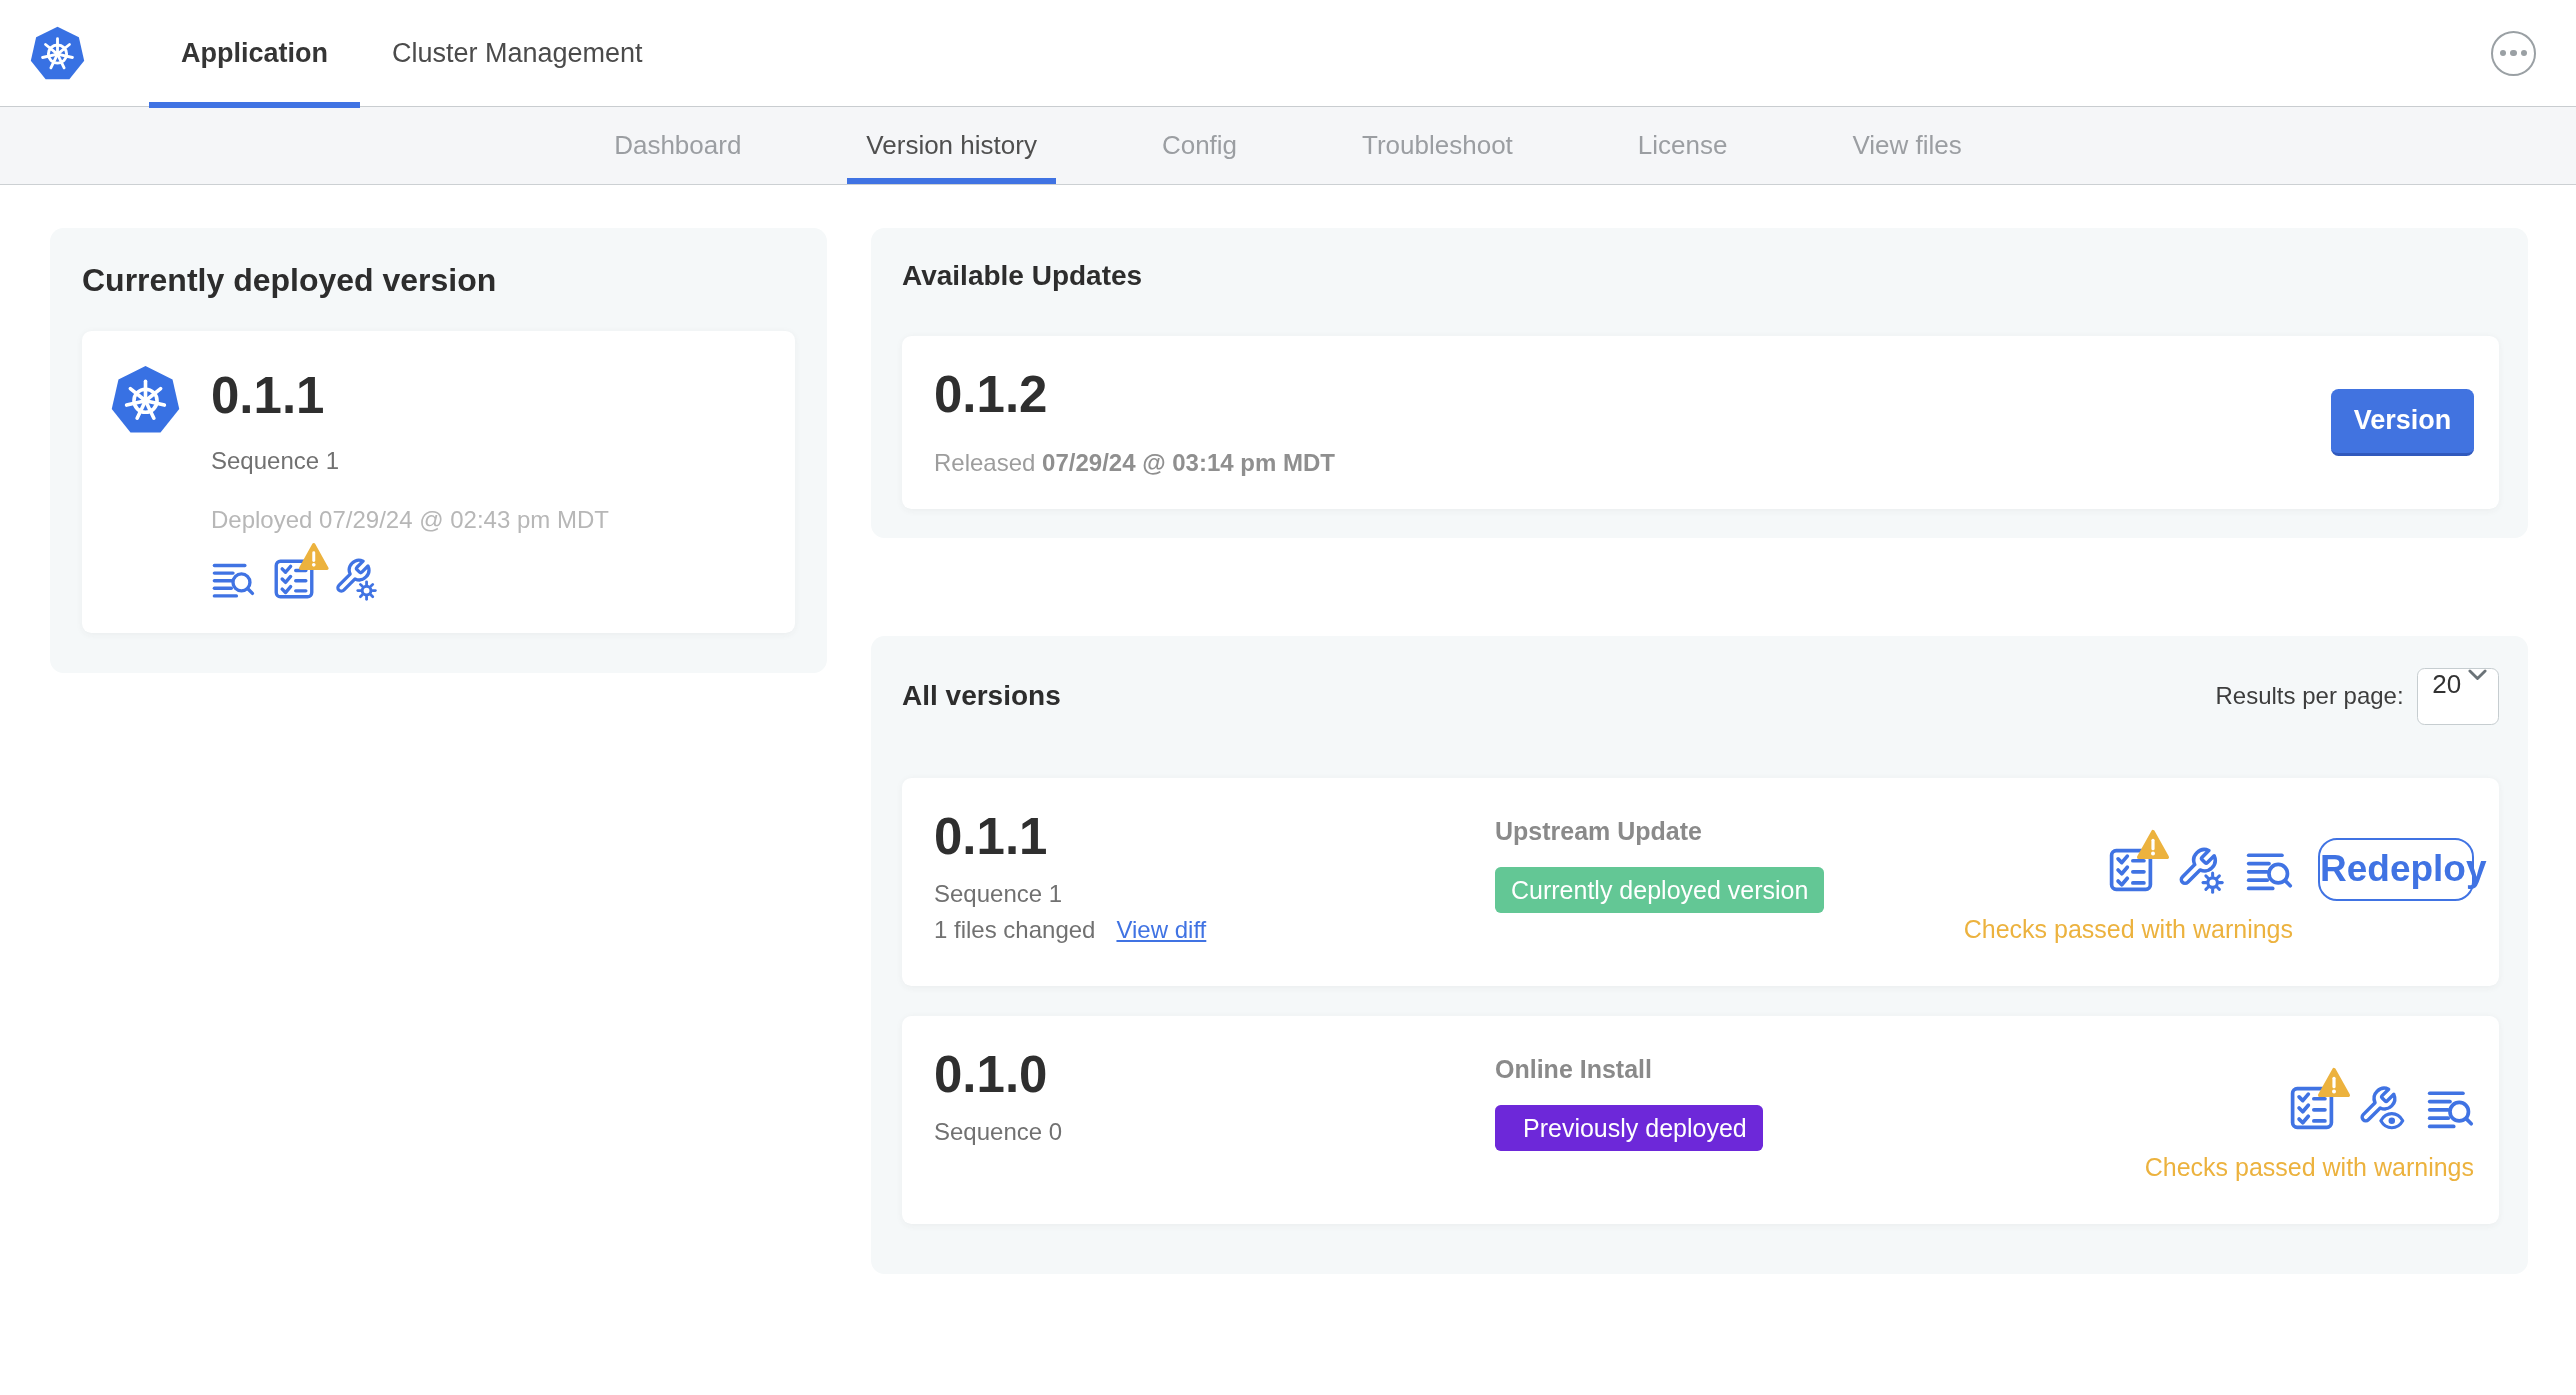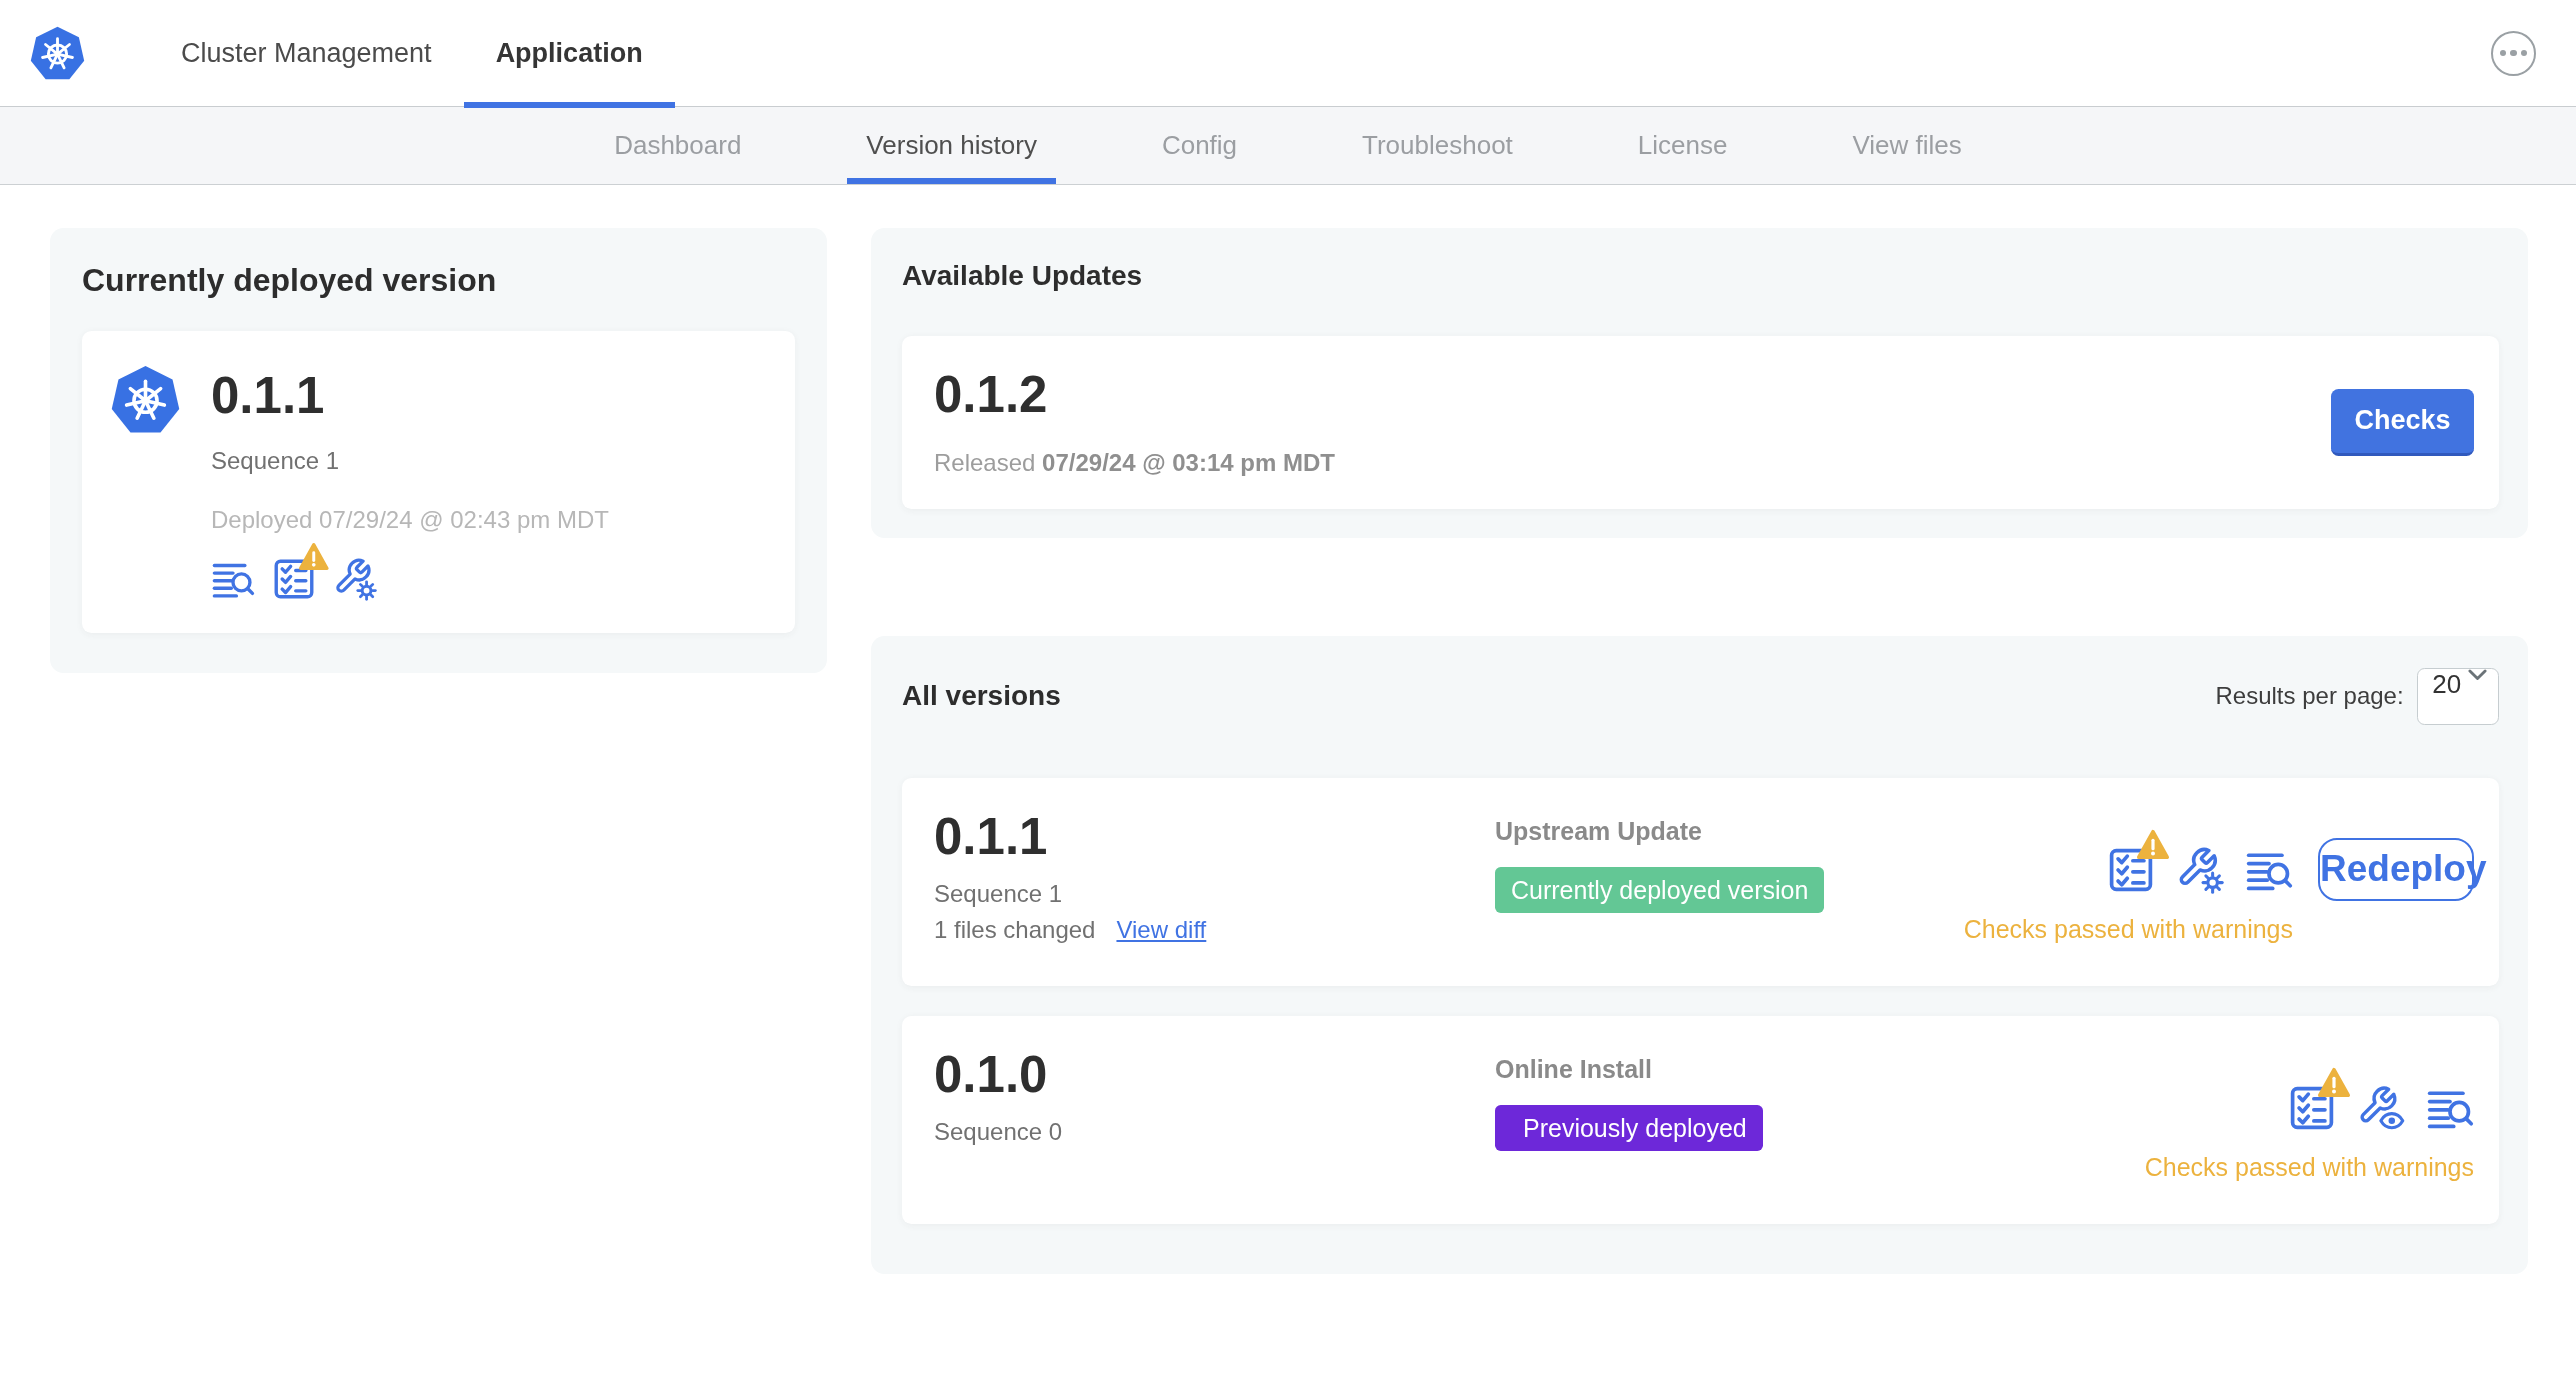--- a/index.html
+++ b/index.html
@@ -215,22 +215,22 @@
 
 <div class="page">
 
   <header class="topnav">
     <div class="brand">
       <svg viewBox="0 0 60 62" width="57" height="59">
           <use href="#i-k8s"></use>
         </svg>
     </div>
     <nav class="toptabs">
+      <div class="toptab active">Application</div>
       <div class="toptab">Cluster Management</div>
-      <div class="toptab active">Application</div>
     </nav>
     <button class="more-btn" aria-label="more">
       <span class="dot"></span>
       <span class="dot"></span>
       <span class="dot"></span>
     </button>
   </header>
 
   <nav class="subnav">
     <div class="subtab">Dashboard</div>
@@ -277,21 +277,21 @@
 
       <section class="card updates-card">
         <h3>Available Updates</h3>
         <div class="white-card update-row">
           <div>
             <div class="version-number">0.1.2</div>
             <div class="released">
               <span>Released </span><span class="date">07/29/24 @ 03:14 pm MDT</span>
             </div>
           </div>
-          <button class="btn-primary">Checks</button>
+          <button class="btn-primary">Version</button>
         </div>
       </section>
 
       <section class="card versions-card">
         <div class="av-header">
           <h3>All versions</h3>
           <div class="rpp">
             <span>Results per page:</span>
             <div class="rpp-select">
               <span>20</span>

